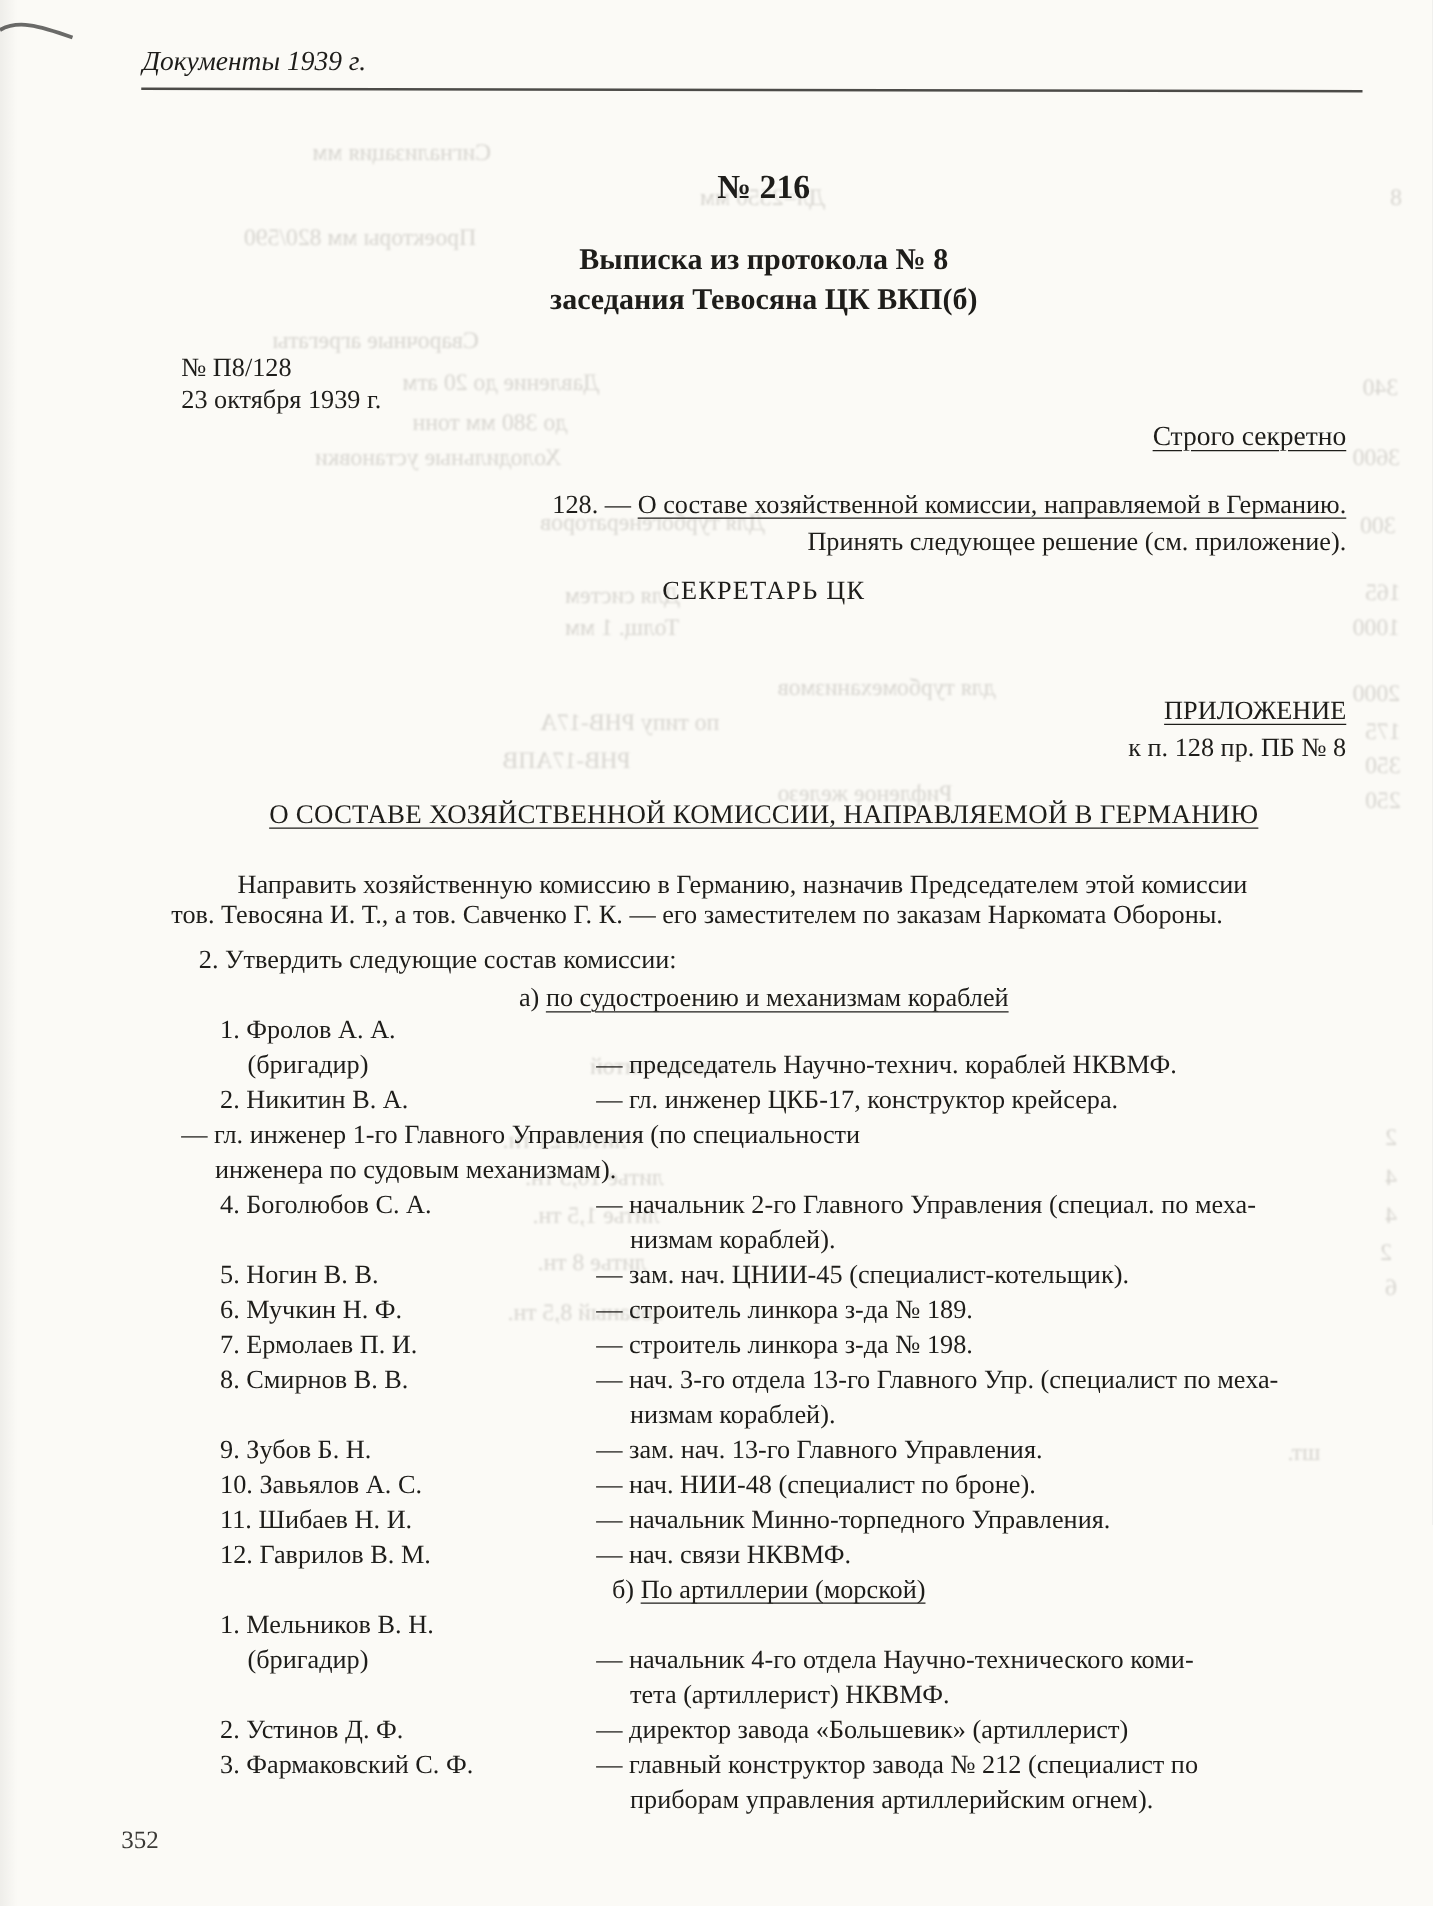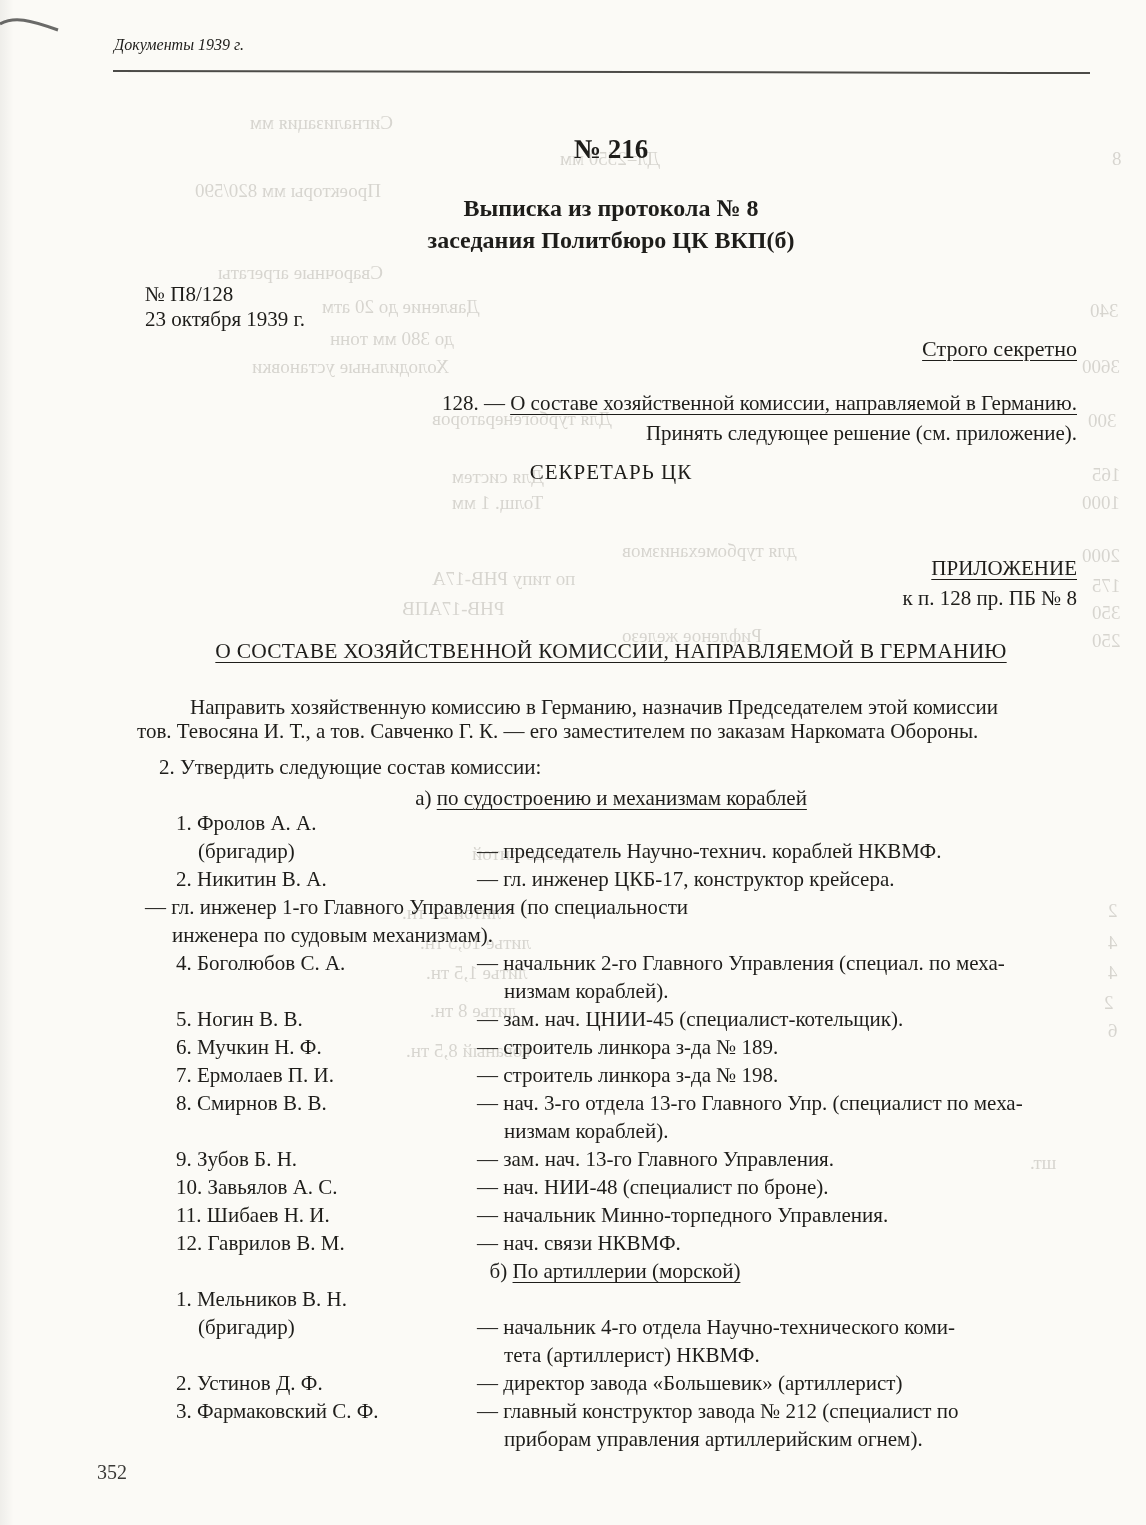--- a/index.html
+++ b/index.html
@@ -12,21 +12,21 @@
     font-family:"Liberation Serif","DejaVu Serif",serif;
     color:#1e1d1a;
   }
   .page::after{ 
     content:"";position:absolute;left:0;top:0;bottom:0;width:14px;
     background:linear-gradient(90deg,rgba(0,0,0,0.05),rgba(0,0,0,0));
     pointer-events:none;
   }
   .abs{position:absolute;}
   
-  .running-title{left:114px;top:36px;font-style:italic;font-size:16px;text-align:center;}
+  .running-title{left:114px;top:36px;font-style:italic;font-size:22px;text-align:center;}
   .head-rule{left:113px;top:70px;width:977px;height:0;border-top:2px solid #4c4b48;transform:rotate(0.12deg);transform-origin:left;}
   
   .center-band{left:145px;width:932px;text-align:center;}
   .doc-number{top:134px;font-weight:bold;font-size:27px;}
   .doc-title{top:192px;font-weight:bold;font-size:24px;line-height:32px;}
   .ref-row{left:145px;right:60px;top:282px;display:flex;justify-content:space-between;font-size:21px;flex-direction:column;}
   .secret{left:145px;right:69px;top:336px;text-align:right;font-size:22px;}
   .u{text-decoration:underline;text-underline-offset:4px;text-decoration-thickness:1.4px;}
   
   .item-para{left:145px;right:69px;top:388px;font-size:21px;line-height:30px;text-align:right;}
@@ -109,21 +109,21 @@
   <svg class="abs corner-mark" width="80" height="40">
     <path d="M0,16 C14,8 30,12 58,22" stroke="#3a3a38" stroke-width="3" fill="none" opacity="0.75"></path>
   </svg>
 
   <div class="abs running-title">Документы 1939 г.</div>
   <div class="abs head-rule"></div>
 
   <div class="abs center-band doc-number">№ 216</div>
   <div class="abs center-band doc-title">
     <div>Выписка из протокола № 8</div>
-    <div>заседания Политбюро ЦК ВКП(б)</div>
+    <div>заседания Тевосяна ЦК ВКП(б)</div>
   </div>
 
   <div class="abs ref-row">
     <span>№ П8/128</span>
     <span>23 октября 1939 г.</span>
   </div>
 
   <div class="abs secret">
     <span class="u">Строго секретно</span>
   </div>

